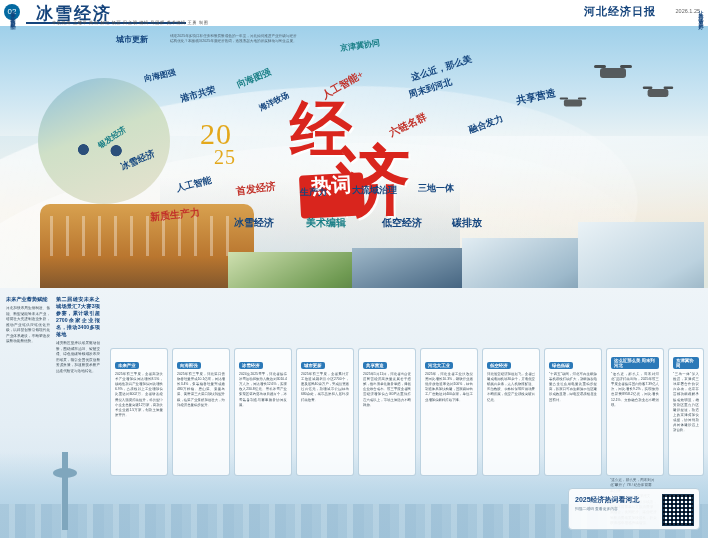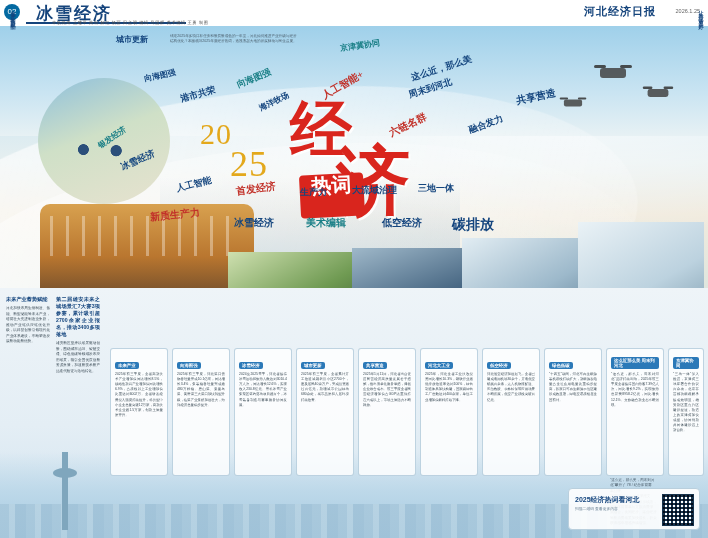--- a/index.html
+++ b/index.html
@@ -61,21 +61,21 @@
   
   .drone{position:absolute;width:26px;height:10px;background:#444;border-radius:3px;opacity:.85;}
   .drone:before,.drone:after{content:"";position:absolute;top:-3px;width:12px;height:3px;background:#333;border-radius:2px;}
   .drone:before{left:-6px;} .drone:after{right:-6px;}
   .d1{left:600px;top:42px;} .d2{left:645px;top:62px;transform:scale(.8);} .d3{left:560px;top:72px;transform:scale(.7);}
 
   
   .yearstack{position:absolute;left:200px;top:94px;color:#e3a81c;font-weight:normal;
     font-family:"Liberation Serif","DejaVu Serif",serif;line-height:.92;}
   .yearstack .y1{font-size:30px;letter-spacing:1px;}
-  .yearstack .y2{font-size:36px;letter-spacing:1px;margin-left:30px;}
+  .yearstack .y2{font-size:20px;letter-spacing:1px;margin-left:14px;}
   .bigword{position:absolute;font-family:"Liberation Serif","DejaVu Serif",serif;font-weight:bold;
     color:#d9251d;text-shadow:2px 2px 0 rgba(255,255,255,.85);}
   .bw1{left:290px;top:62px;font-size:62px;}
   .bw2{left:336px;top:106px;font-size:74px;}
   .stamp{position:absolute;left:300px;top:148px;width:64px;height:42px;background:#d9251d;border-radius:4px;
     color:#fff;font-size:20px;font-weight:bold;line-height:21px;text-align:center;padding-top:1px;
     font-family:"Liberation Serif","DejaVu Serif",serif;transform:rotate(-3deg);}
   .subtitle{position:absolute;left:428px;top:172px;font-size:26px;font-weight:bold;color:#15447c;
     font-family:"Liberation Serif","DejaVu Serif",serif;letter-spacing:2px;}
 
@@ -174,21 +174,21 @@
     <div class="kw kw-blue" style="left:120px;top:128px;font-size:9px;transform:rotate(-24deg);">冰雪经济</div>
     <div class="kw kw-blue" style="left:176px;top:152px;font-size:9px;transform:rotate(-14deg);">人工智能</div>
     <div class="kw kw-red" style="left:236px;top:156px;font-size:10px;transform:rotate(-8deg);">首发经济</div>
     <div class="kw kw-blue" style="left:300px;top:160px;font-size:9px;">生产力</div>
     <div class="kw kw-blue" style="left:352px;top:158px;font-size:9px;">大流域治理</div>
     <div class="kw kw-blue" style="left:418px;top:156px;font-size:9px;">三地一体</div>
     <div class="kw kw-red" style="left:150px;top:182px;font-size:10px;transform:rotate(-6deg);">新质生产力</div>
     <div class="kw kw-blue" style="left:234px;top:190px;font-size:10px;">冰雪经济</div>
     <div class="kw kw-teal" style="left:306px;top:190px;font-size:10px;">美术编辑</div>
     <div class="kw kw-blue" style="left:382px;top:190px;font-size:10px;">低空经济</div>
-    <div class="kw kw-blue" style="left:452px;top:190px;font-size:14px;">碳排放</div>
+    <div class="kw kw-blue" style="left:452px;top:190px;font-size:10px;">碳排放</div>
     <div class="kw kw-blue" style="left:116px;top:8px;font-size:8px;">城市更新</div>
     <div class="kw kw-teal" style="left:96px;top:106px;font-size:8px;transform:rotate(-34deg);">银发经济</div>
   </div>
 
   <div class="bottom">
     <div class="btm-photo"></div>
     <div class="skyline"></div>
     <div class="tower"></div>
 
     <div class="col" style="left:6px;">

